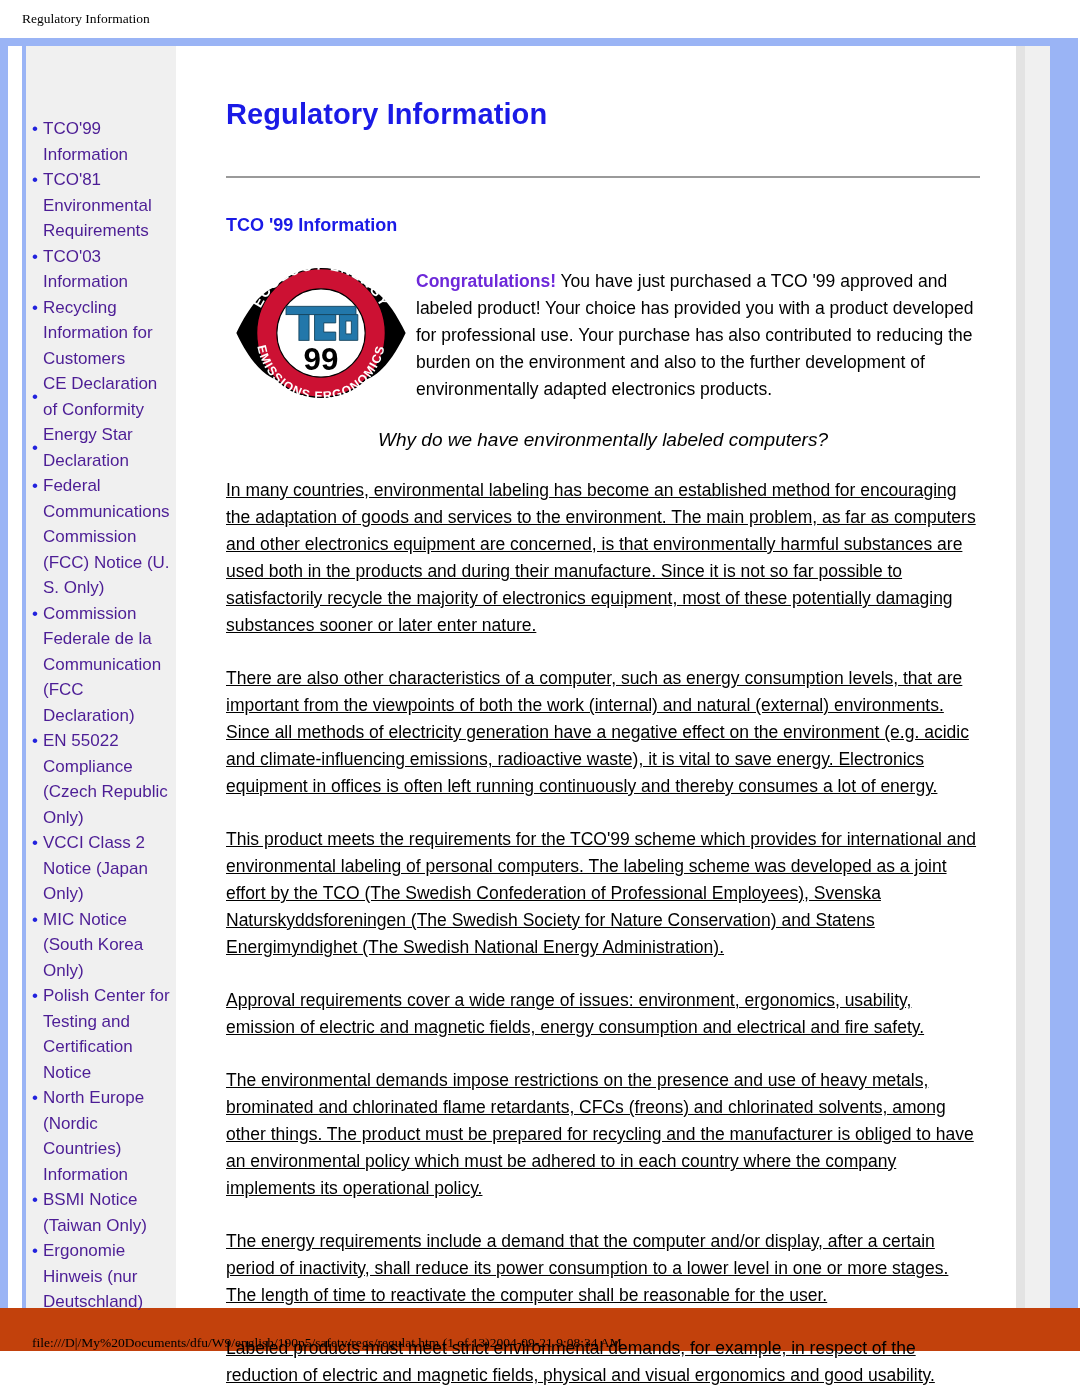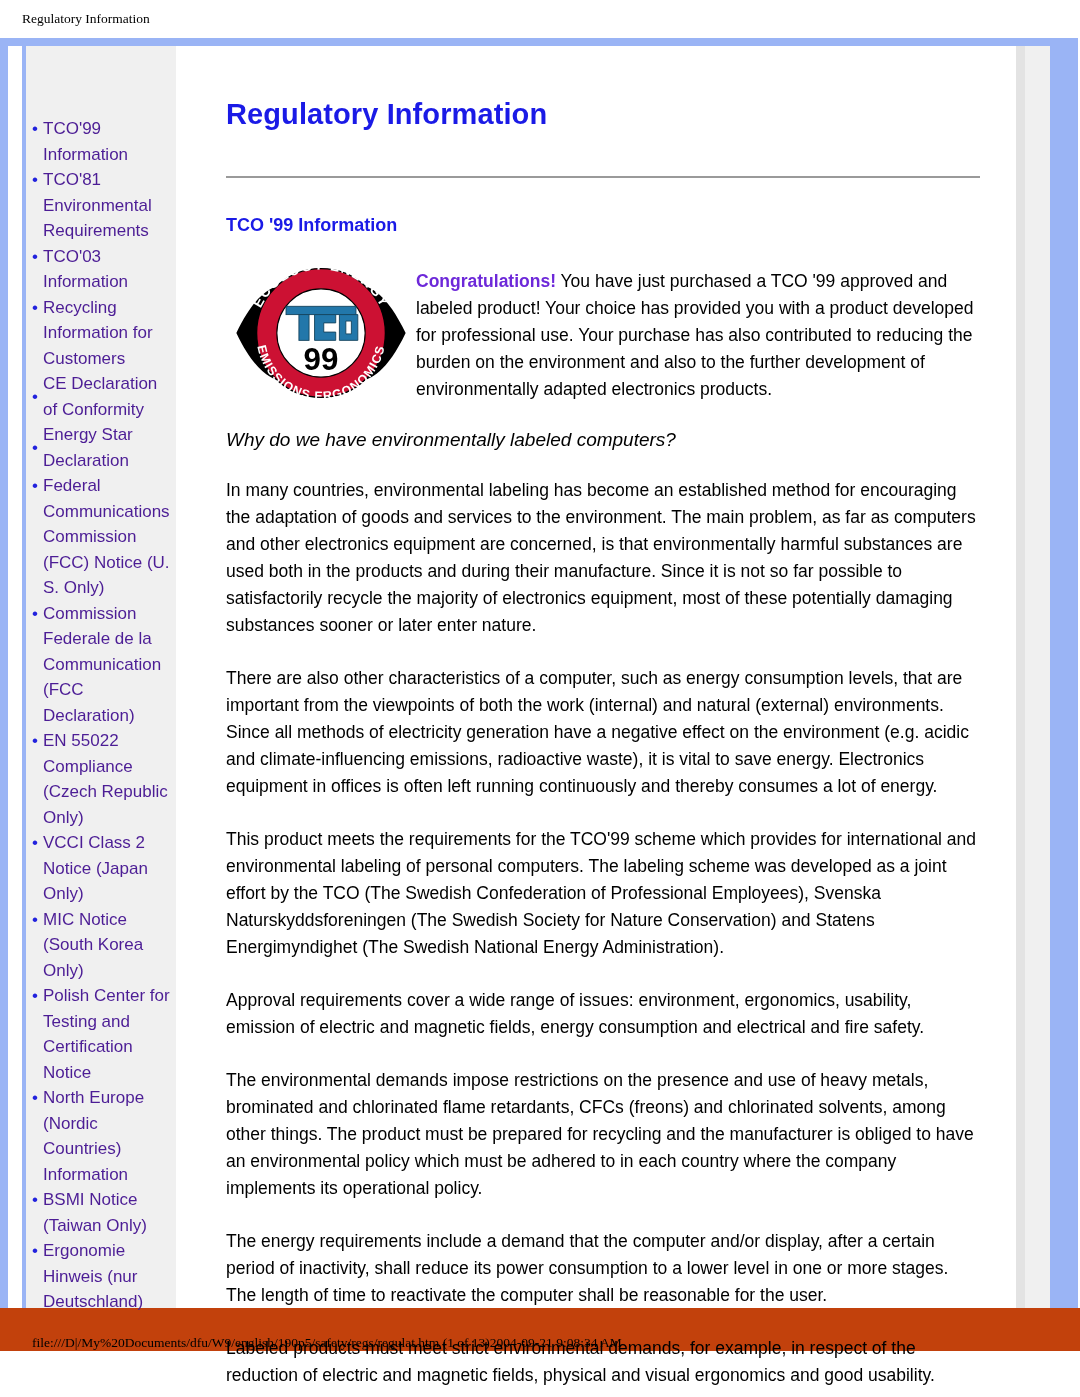--- a/index.html
+++ b/index.html
@@ -159,27 +159,29 @@
   .congrats {
     color: #6d28d9;
     font-weight: bold;
   }
 
   p.body-para {
     font-size: 17.5px;
     line-height: 27px;
     color: #000000;
     margin: 26px 0 0 0;
+    text-decoration: underline;
   }
   h3.sub-head {
     font-size: 19px;
     font-style: italic;
     font-weight: normal;
     color: #000000;
     margin: 26px 0 0 0;
+    text-align: center;
   }
 
   
   .page-footer {
     height: 43px;
     display: flex;
     align-items: flex-end;
     padding-left: 32px;
     font-family: "Liberation Serif", serif;
     font-size: 13.5px;

